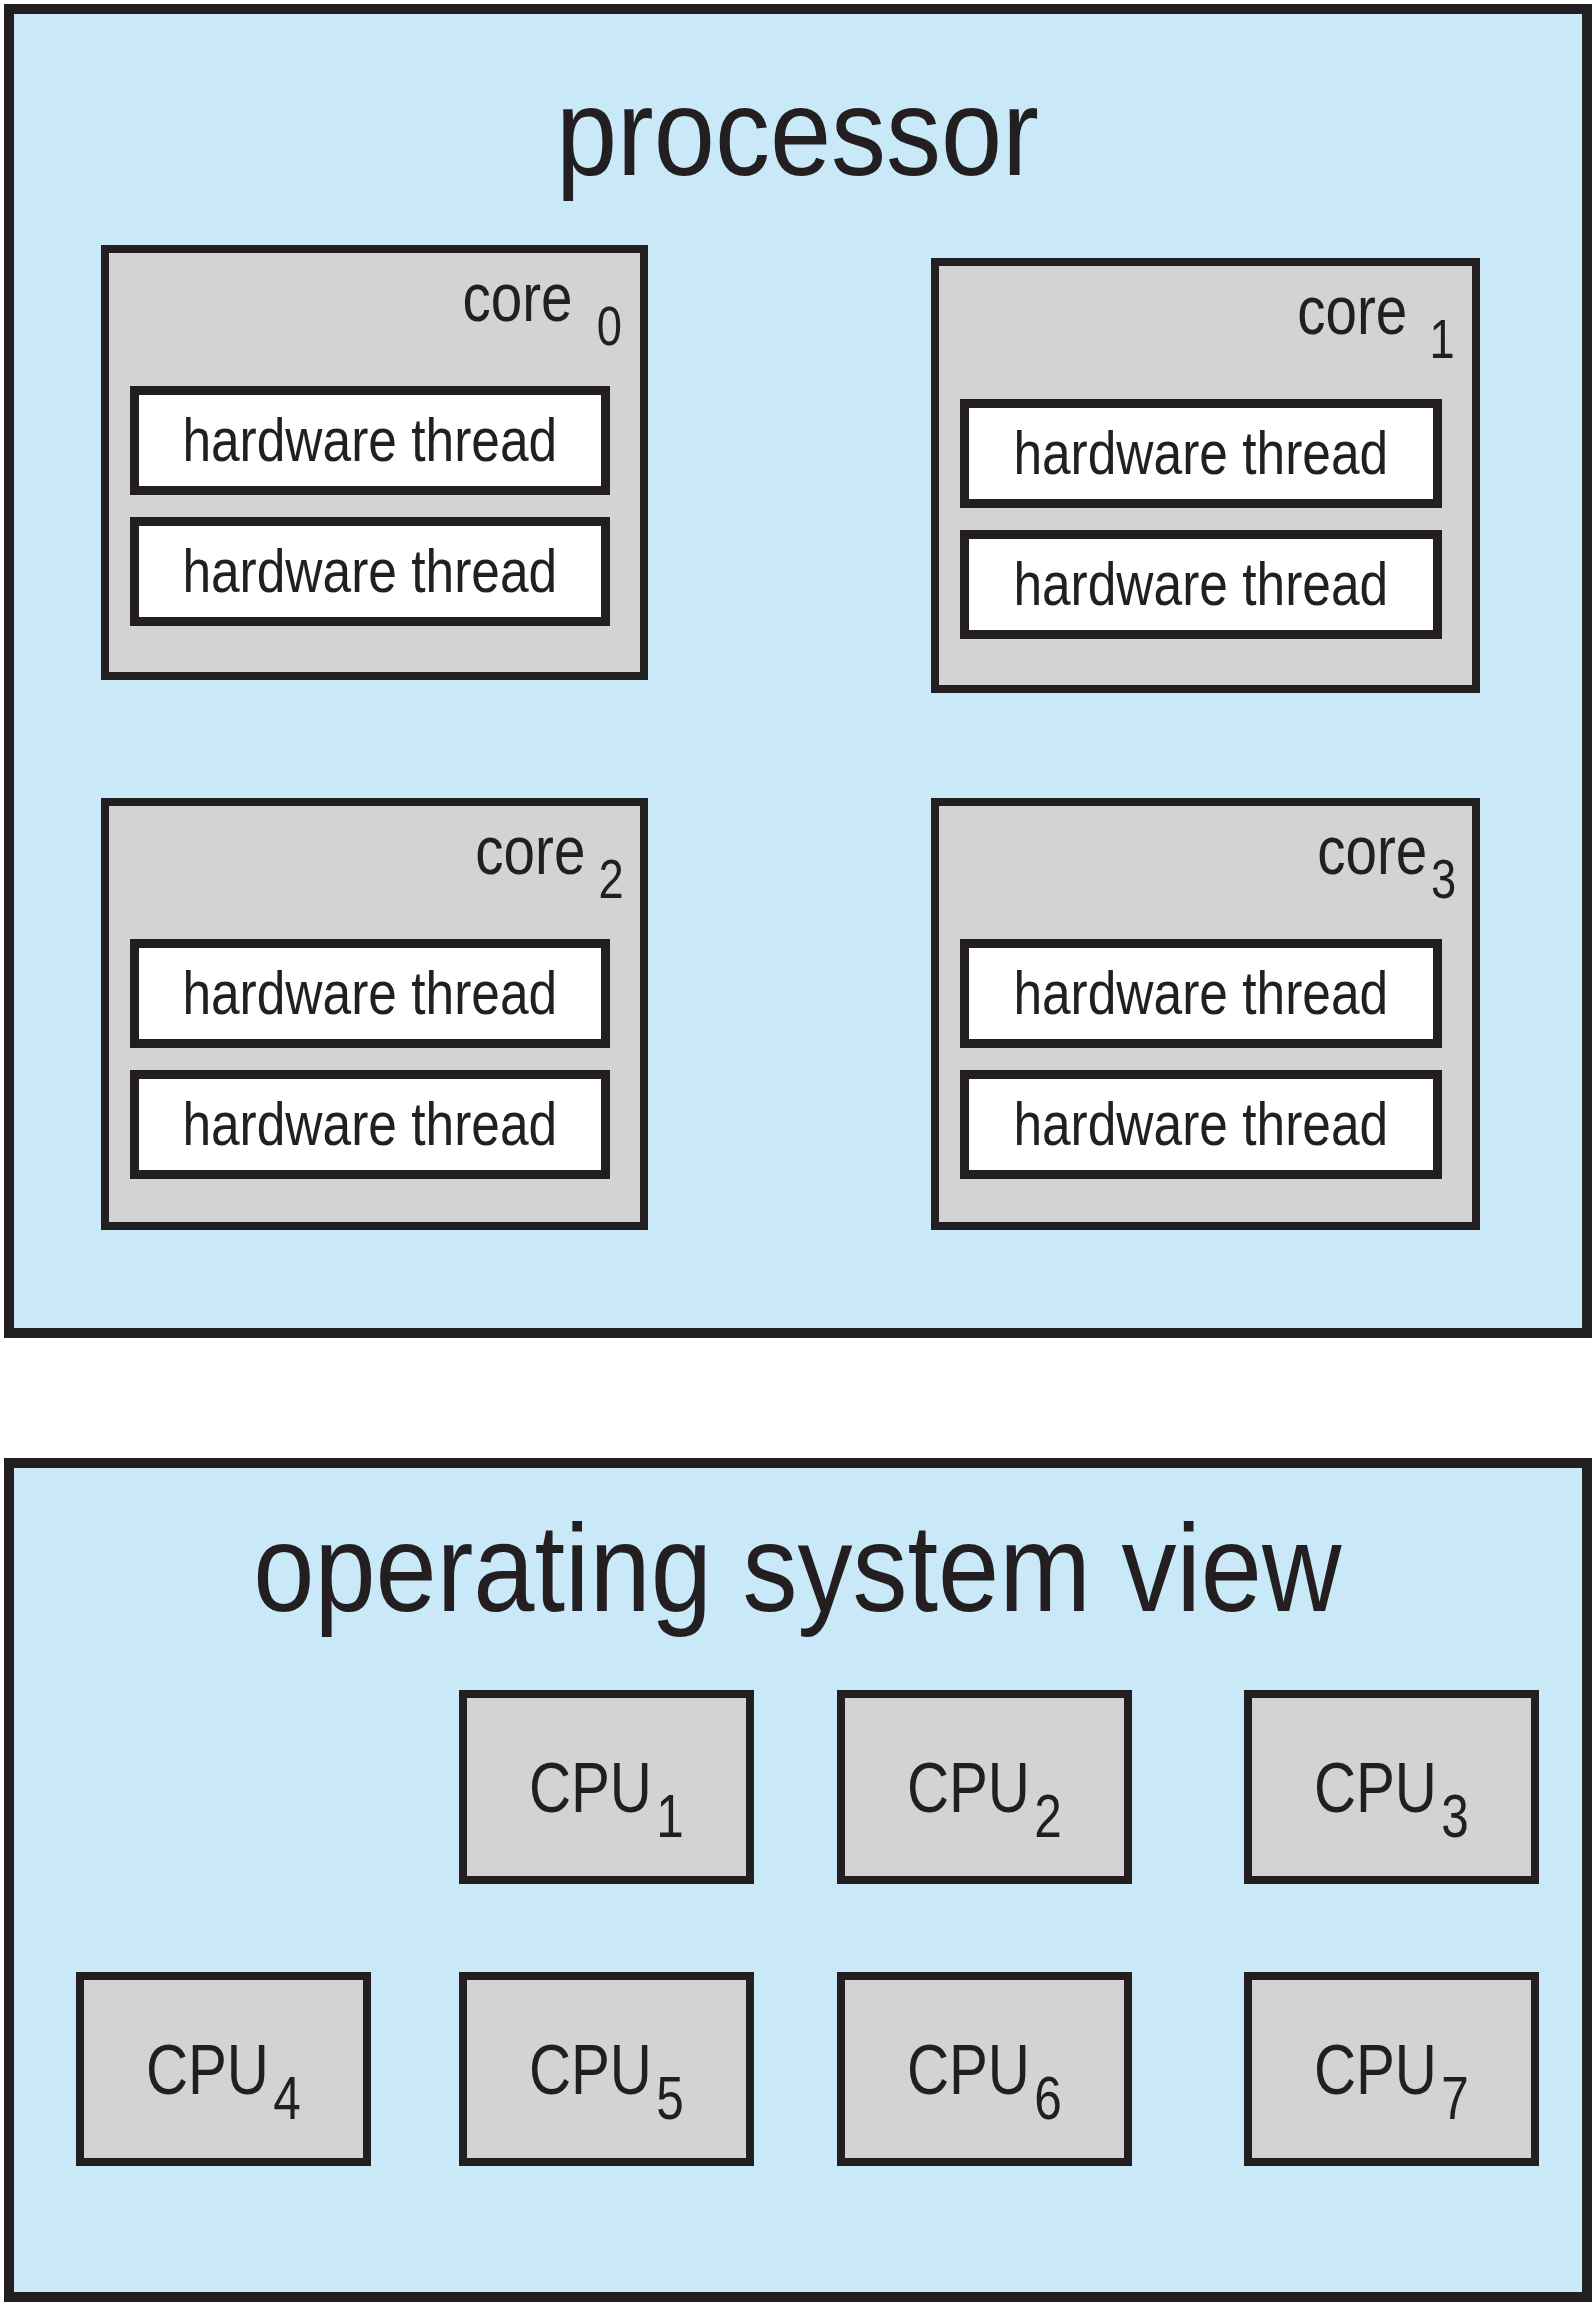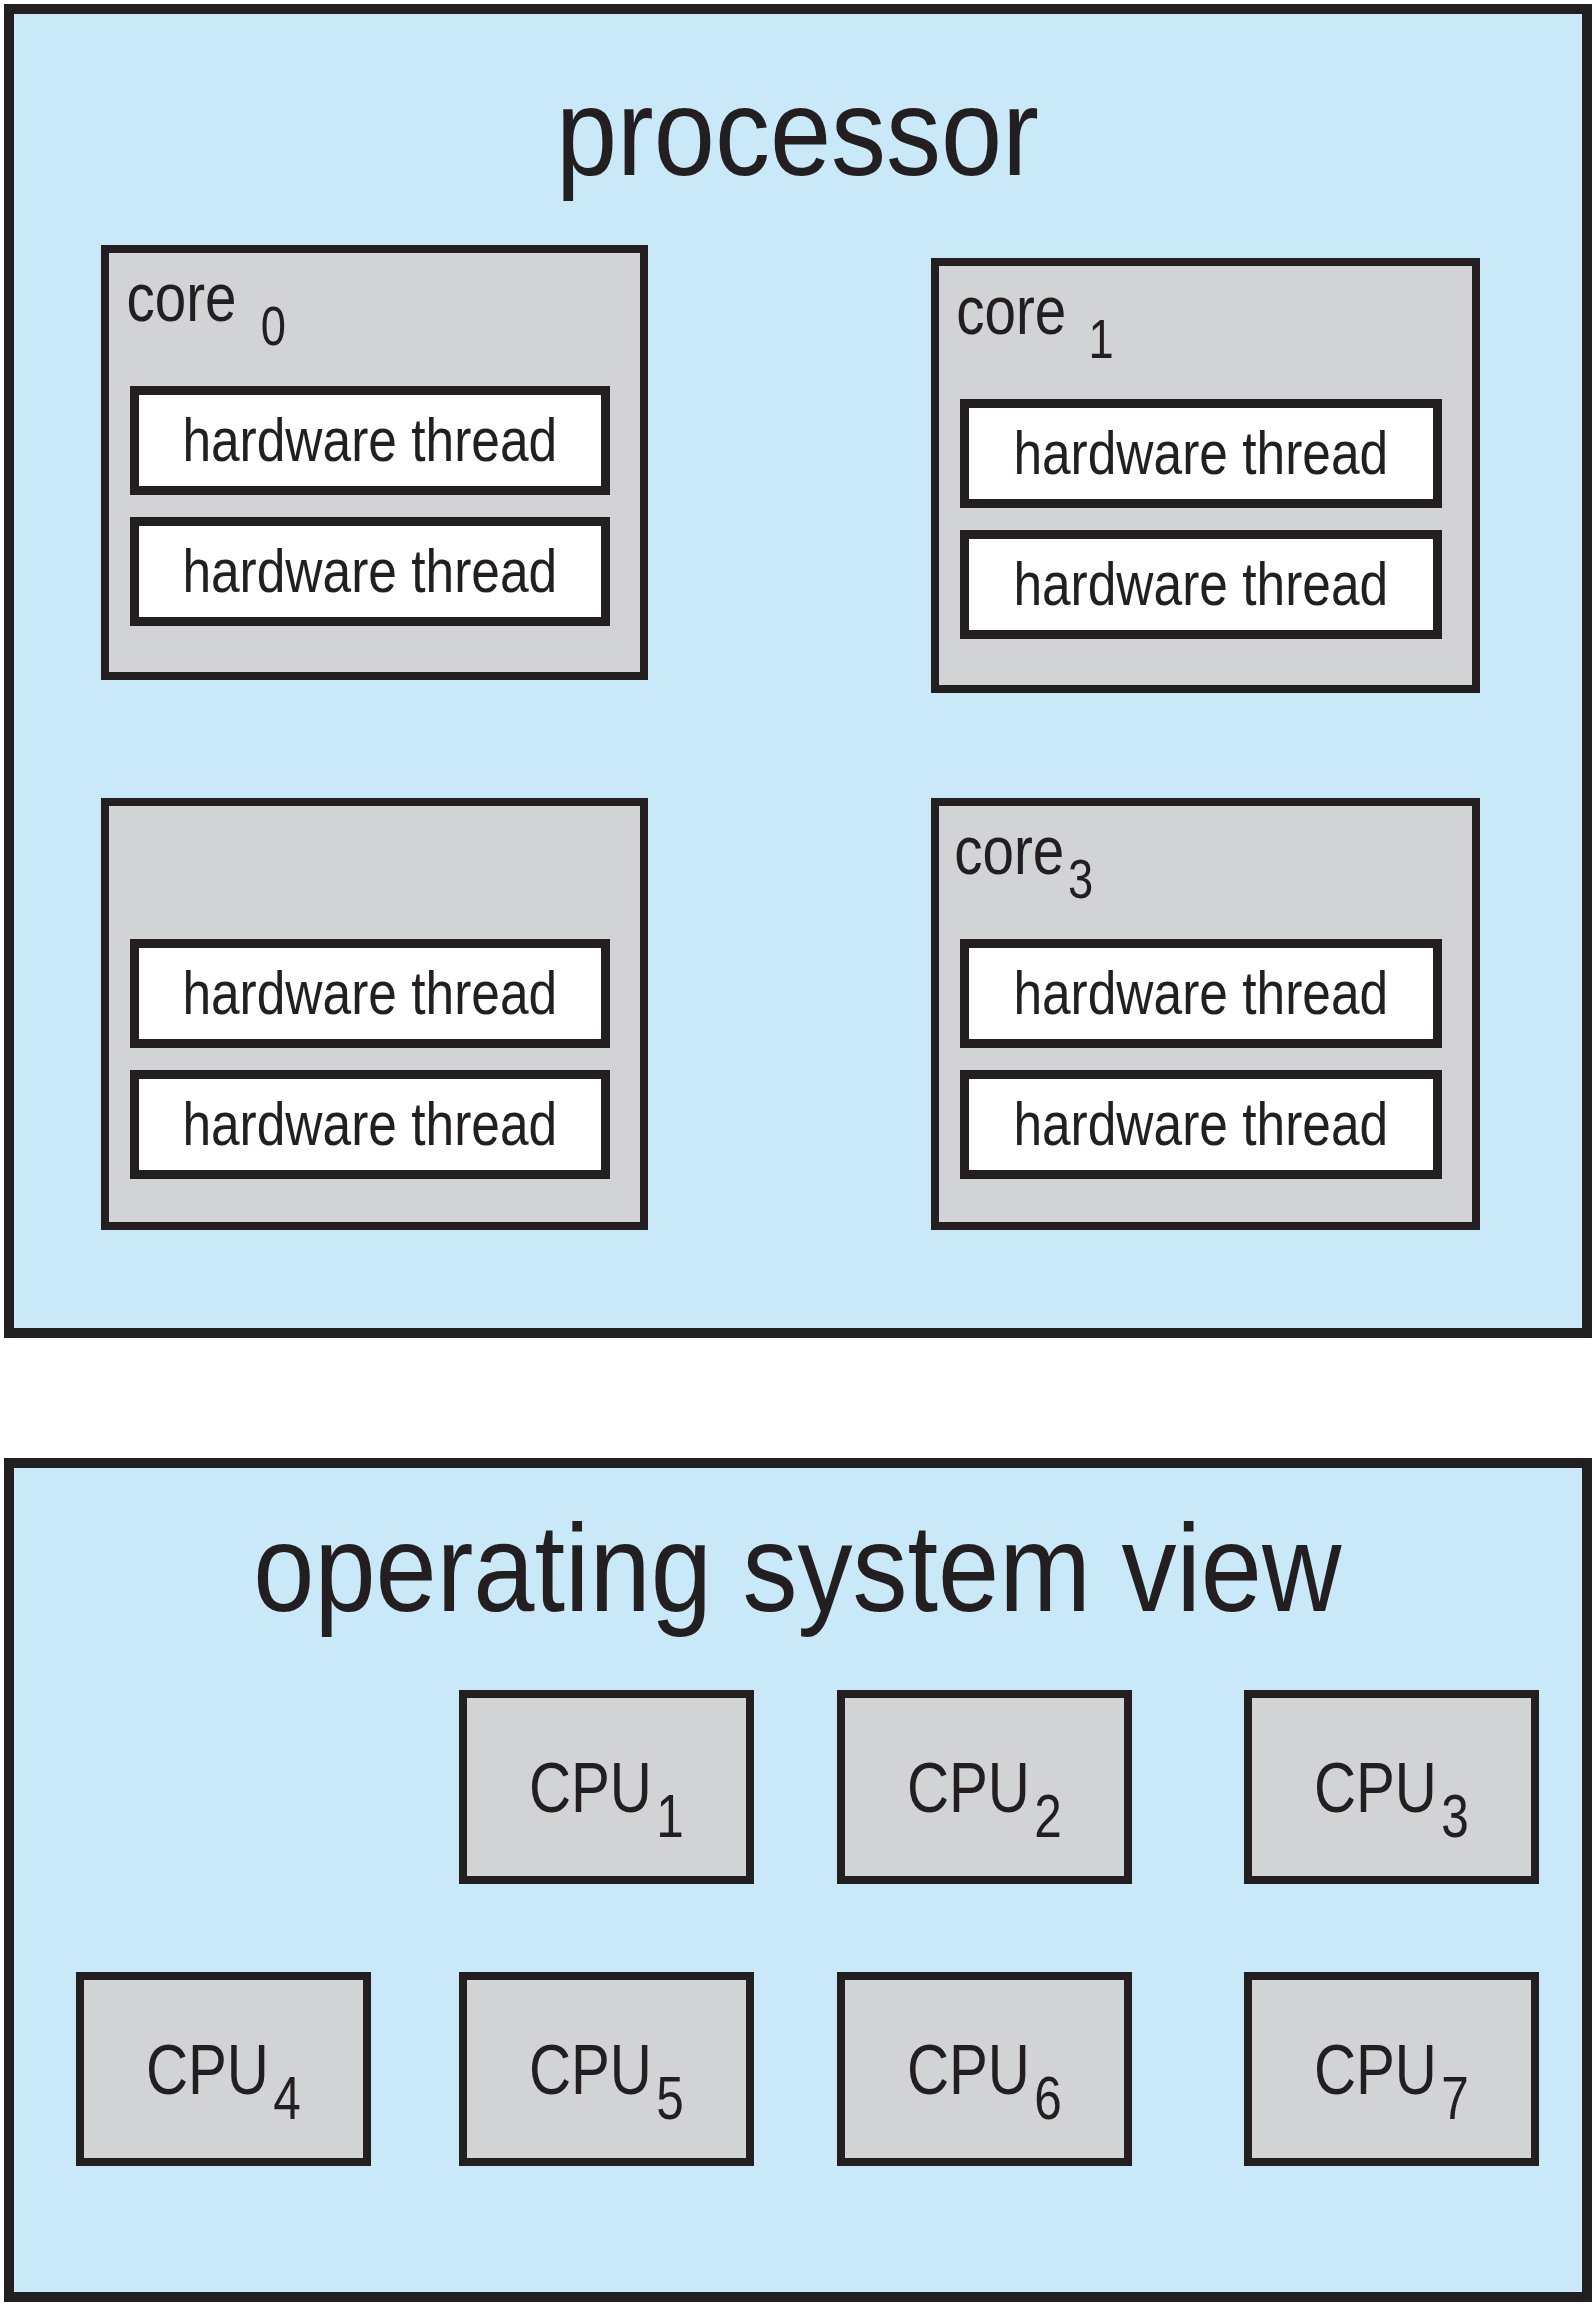--- a/index.html
+++ b/index.html
@@ -47,21 +47,21 @@
     background:var(--gray);
     border:8px solid var(--black);
   }
   .core-0{left:87px;top:231px;}
   .core-1{left:917px;top:244px;width:533px;}
   .core-2{left:87px;top:784px;height:416px;}
   .core-3{left:917px;top:784px;width:533px;height:416px;}
 
   .core-label{
     position:absolute;top:7.1px;left:0;right:0;
-    text-align:left;
+    text-align:right;
     font-size:69px;line-height:1.1;
     white-space:nowrap;
   }
   .sub{
     position:relative;
     font-size:0.8em;
     top:0.44em;
   }
   .cpu-sub{font-size:0.85em;top:0.42em;margin-left:5.4px;}
   .sgap-0{margin-left:29.5px;}
@@ -129,20 +129,25 @@
       </div>
       <div class="thread-box thread-1">
         <span class="squeeze-thread">hardware thread</span>
       </div>
       <div class="thread-box thread-2">
         <span class="squeeze-thread">hardware thread</span>
       </div>
     </div>
 
     <div class="core-box core-2">
+      <div class="core-label">
+        <span class="squeeze">
+          <span>core</span><span class="sub sgap-2">2</span>
+        </span>
+      </div>
       <div class="thread-box thread-1">
         <span class="squeeze-thread">hardware thread</span>
       </div>
       <div class="thread-box thread-2">
         <span class="squeeze-thread">hardware thread</span>
       </div>
     </div>
 
     <div class="core-box core-3">
       <div class="core-label">

